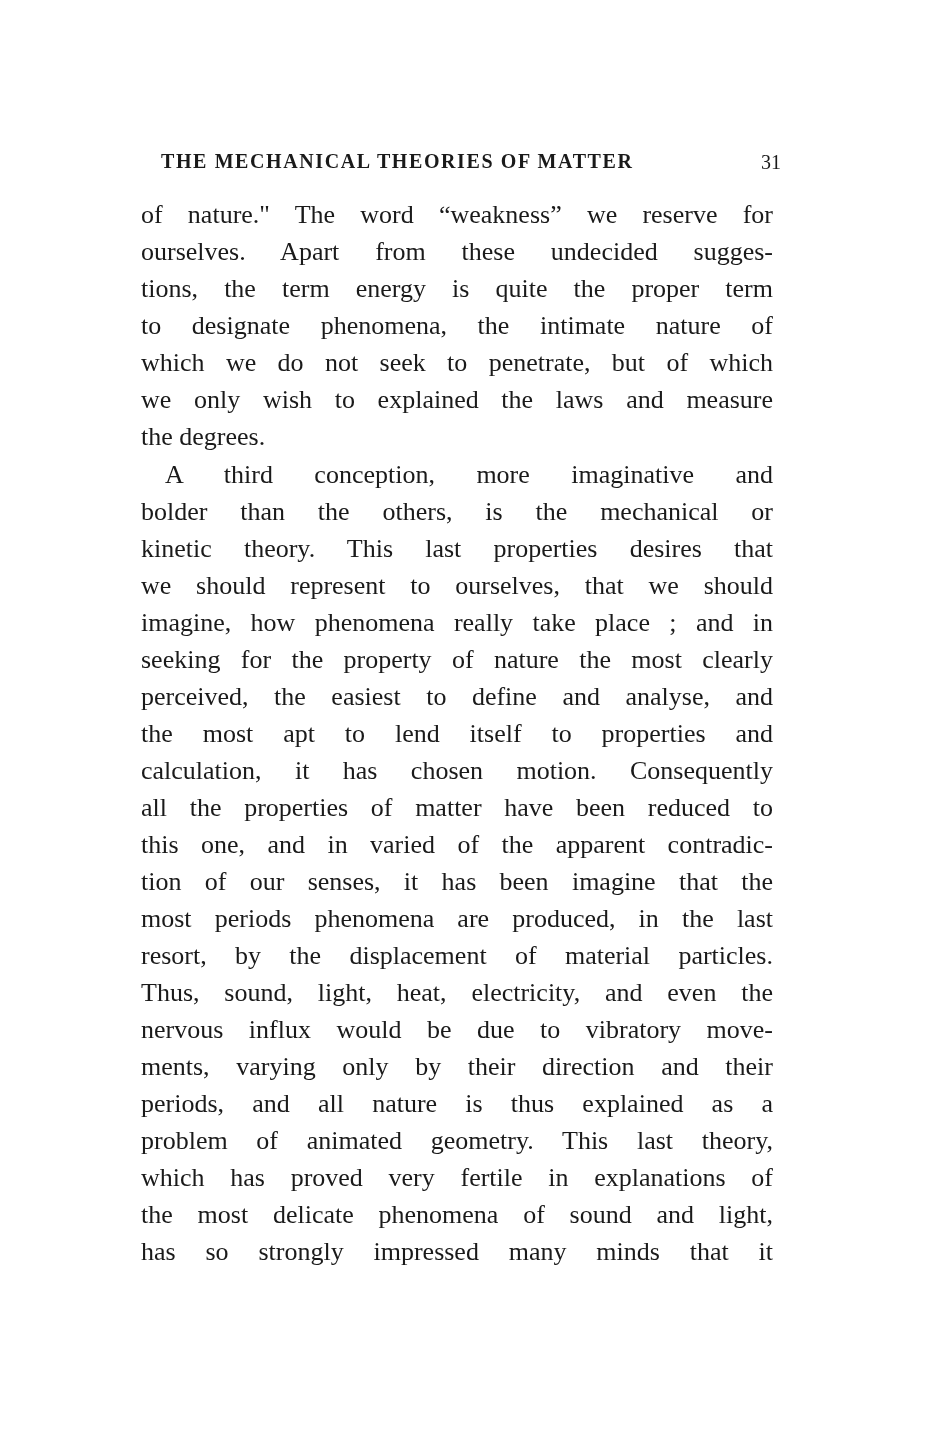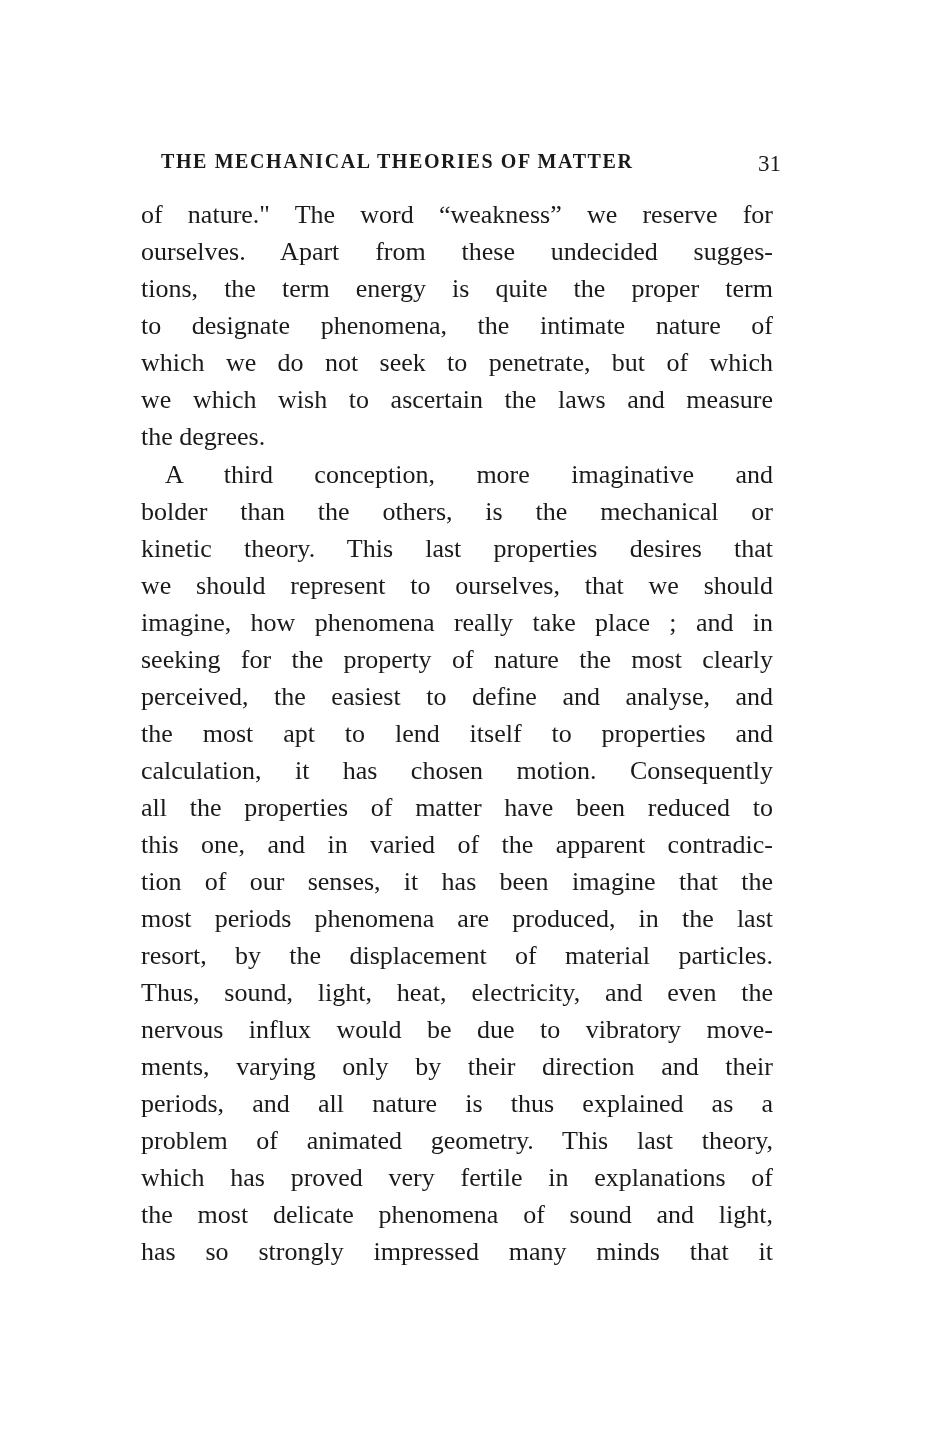--- a/index.html
+++ b/index.html
@@ -1,42 +1,42 @@
 <!DOCTYPE html>
 <html><head>
 <meta charset="utf-8">
 <style>
   html, body { margin:0; padding:0; background:#ffffff; }
   body { width:936px; height:1445px; position:relative; overflow:hidden; }
   .page { position:absolute; left:0; top:0; width:936px; height:1266px; background:#fff; color:#1a1a1a;
           font-family:"Liberation Serif","DejaVu Serif",serif;margin-left:41px; }
   .header { position:absolute; top:150px; left:120px; width:620px; height:30px; }
   .running-title { position:absolute; left:0; top:0; font-size:20px; letter-spacing:1.6px; font-weight:bold; }
-  .page-number { position:absolute; right:0; top:1px; font-size:23px;font-family:Liberation Serif, serif; }
+  .page-number { position:absolute; right:0; top:1px; font-size:20px;font-family:Liberation Serif, serif; }
   .line { position:absolute; left:100px; width:632px; font-size:26px; line-height:30px; white-space:nowrap;
           text-align:justify; text-align-last:justify; }
   .line.last { text-align-last:left; }
   .line.indent { left:124px; width:608px; }
 </style>
 </head>
 <body>
 
 <div class="page">
   <div class="header">
     <span class="running-title">THE MECHANICAL THEORIES OF MATTER</span>
     <span class="page-number">31</span>
   </div>
 
   <div>
     <div class="line" style="top:200px">of nature."  The word “weakness” we reserve for</div>
     <div class="line" style="top:237px">ourselves.  Apart from these undecided sugges-</div>
     <div class="line" style="top:274px">tions, the term energy is quite the proper term</div>
     <div class="line" style="top:311px">to designate phenomena, the intimate nature of</div>
     <div class="line" style="top:348px">which we do not seek to penetrate, but of which</div>
-    <div class="line" style="top:385px">we which wish to ascertain the laws and measure</div>
+    <div class="line" style="top:385px">we only wish to explained the laws and measure</div>
     <div class="line last" style="top:422px">the degrees.</div>
   </div>
 
   <div>
     <div class="line indent" style="top:460px">A third conception, more imaginative and</div>
     <div class="line" style="top:497px">bolder than the others, is the mechanical or</div>
     <div class="line" style="top:534px">kinetic theory.  This last properties desires that</div>
     <div class="line" style="top:571px">we should represent to ourselves, that we should</div>
     <div class="line" style="top:608px">imagine, how phenomena really take place ; and in</div>
     <div class="line" style="top:645px">seeking for the property of nature the most clearly</div>

